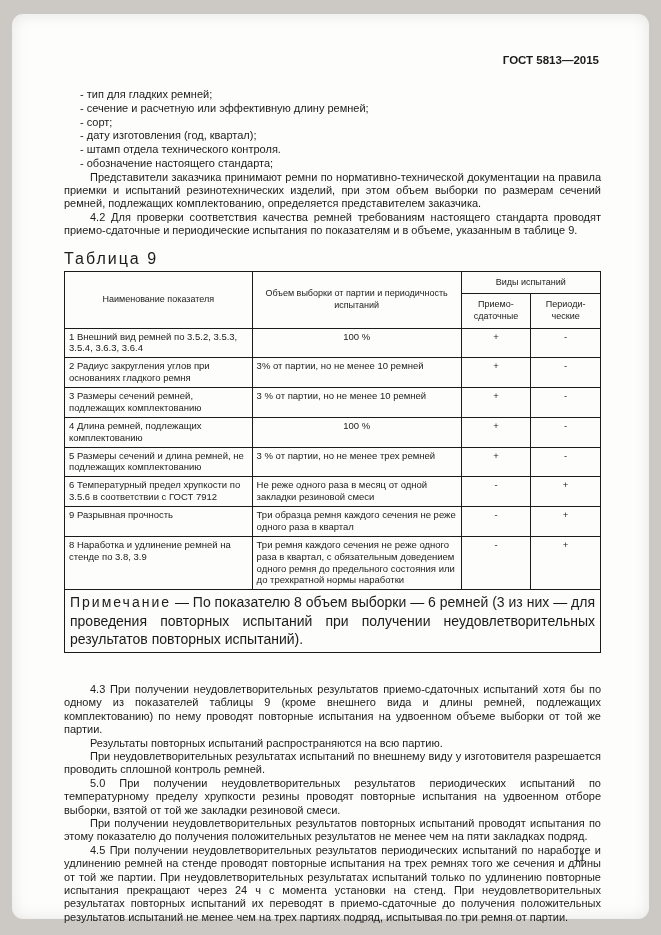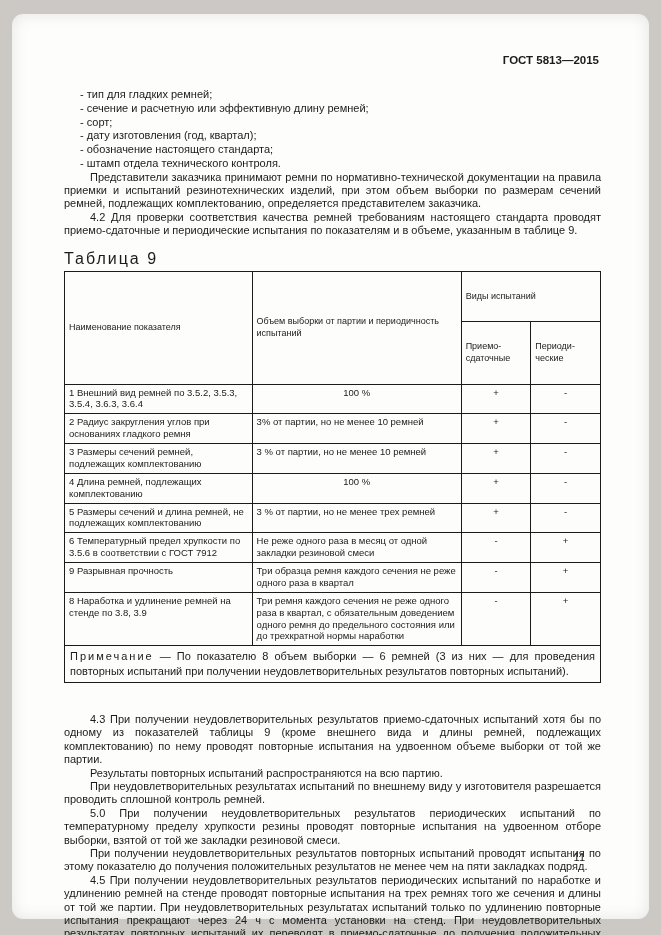--- a/index.html
+++ b/index.html
@@ -6,43 +6,43 @@
   body{background:#ccc9c5;font-family:"Liberation Sans",sans-serif;color:#1b1b1b;}
   .page{position:absolute;left:12px;top:14px;right:12px;bottom:16px;background:#fdfdfb;
         box-shadow:inset 0 0 16px rgba(0,0,0,.10);border-radius:11px;
         padding:40px 48px 0 52px;}
   .doc-code{text-align:right;font-weight:bold;font-size:11.5px;margin:0 2px 22px 0;}
   .list p{font-size:11px;line-height:1.25;margin:0 0 0 16px;}
   p.body{font-size:11px;line-height:1.22;text-align:justify;text-indent:26px;margin:0;}
   .table-caption{font-size:16px;letter-spacing:2px;margin:12px 0 3px 0;}
   table{border-collapse:collapse;width:100%;table-layout:fixed;}
   th,td{border:1px solid #1b1b1b;font-weight:normal;}
-  th{font-size:9px;text-align:left;vertical-align:middle;padding:19px 4px;line-height:1.3;overflow-wrap:break-word;}
+  th{font-size:9px;text-align:center;vertical-align:middle;padding:5px 4px;line-height:1.3;overflow-wrap:break-word;}
   td{font-size:9.5px;padding:2px 4px 3px 4px;vertical-align:top;line-height:1.25;overflow-wrap:break-word;}
   td.c-mark{text-align:center;}
   td.center{text-align:center;margin-top:11px;}
-  .note-cell{font-size:11px;line-height:1.3;text-align:justify;padding:3px 5px 4px 5px;}
+  .note-cell{font-size:14px;line-height:1.3;text-align:justify;padding:3px 5px 4px 5px;}
   .note-label{letter-spacing:2px;}
   .after-table{margin-top:30px;}
   .page-number{position:absolute;right:64px;bottom:56px;font-size:11px;}
 </style>
 </head>
 <body>
 
 <div class="page">
 
   <div class="doc-code">ГОСТ 5813—2015</div>
 
   <div class="list">
     <p>- тип для гладких ремней;</p>
     <p>- сечение и расчетную или эффективную длину ремней;</p>
     <p>- сорт;</p>
     <p>- дату изготовления (год, квартал);</p>
+    <p>- штамп отдела технического контроля.</p>
     <p>- обозначение настоящего стандарта;</p>
-    <p>- штамп отдела технического контроля.</p>
   </div>
 
   <p class="body">Представители заказчика принимают ремни по нормативно-технической документации на правила приемки и испытаний резинотехнических изделий, при этом объем выборки по размерам сечений ремней, подлежащих комплектованию, определяется представителем заказчика.</p>
   <p class="body">4.2 Для проверки соответствия качества ремней требованиям настоящего стандарта проводят приемо-сдаточные и периодические испытания по показателям и в объеме, указанным в таблице 9.</p>
 
   <div class="table-caption">Таблица 9</div>
 
   <table>
     <colgroup>
       <col style="width:35%">

